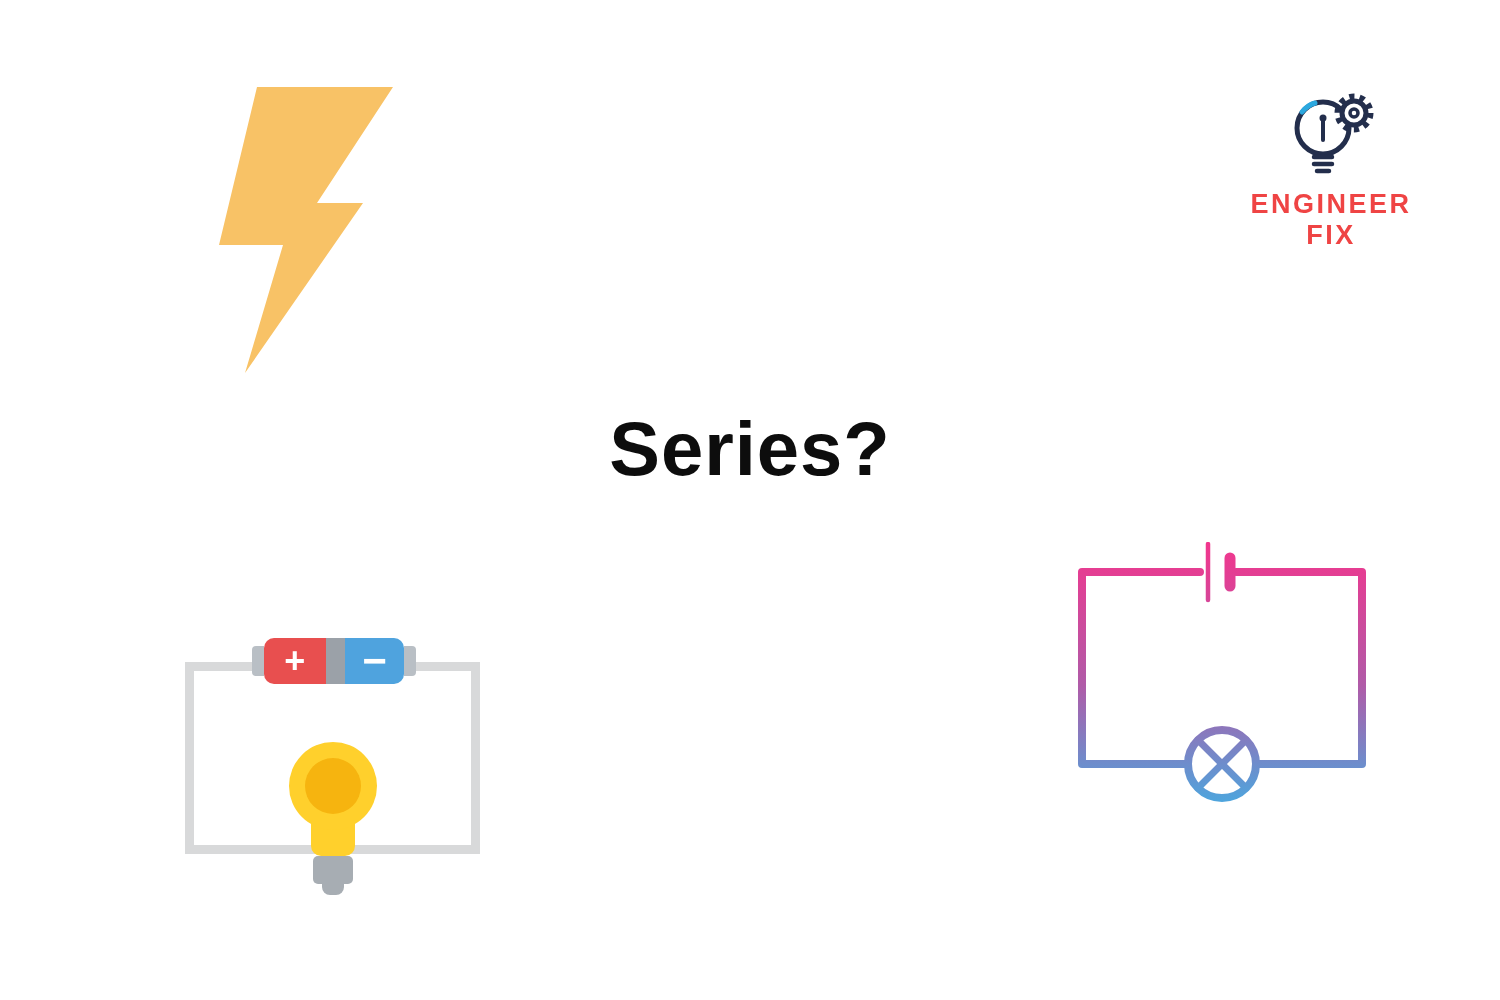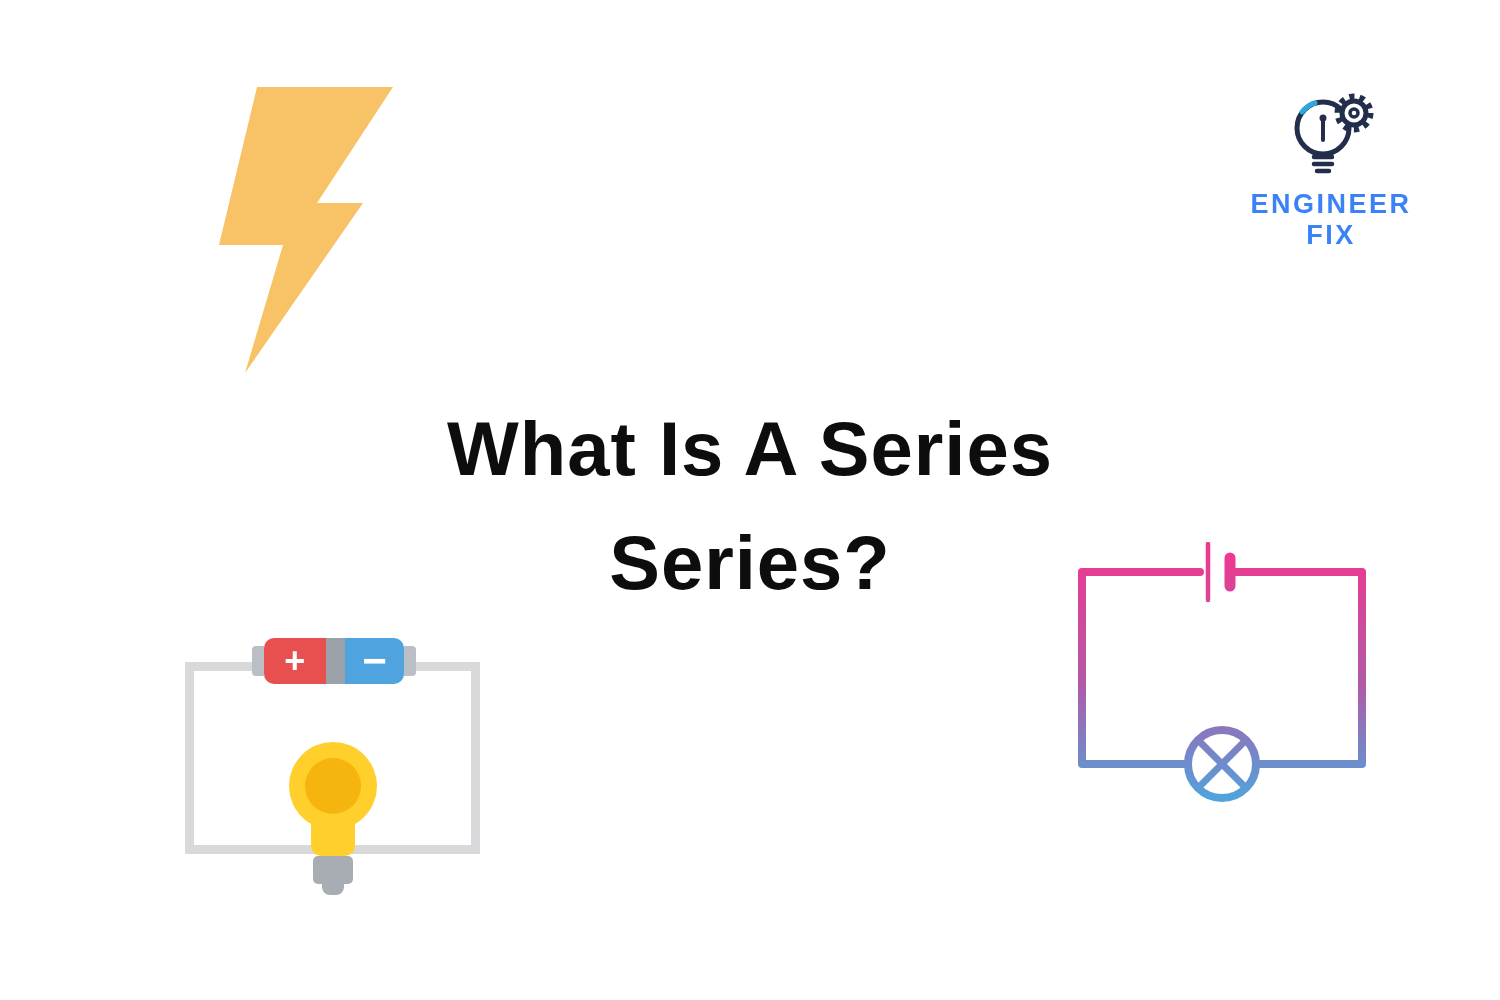--- a/index.html
+++ b/index.html
@@ -12,21 +12,21 @@
     font-family: "Liberation Sans", sans-serif;
   }
 
   
   .lightning { position: absolute; left: 205px; top: 85px; width: 190px; height: 290px; }
 
   
   .logo { position: absolute; left: 1235px; top: 84px; width: 192px;
           display: flex; flex-direction: column; align-items: center; }
   .logo-icon { width: 100px; height: 105px; }
-  .logo-text { margin-top: 0px; text-align: center; color: #3b82f6;
+  .logo-text { margin-top: 0px; text-align: center; color: #ef4444;
                font-weight: bold; letter-spacing: 2.5px; font-size: 27px; line-height: 31px; }
   .logo-text span { display: block; }
 
   
   .title { position: absolute; left: 0; right: 0; top: 392px; margin: 0;
            text-align: center; color: #0d0d0d; font-size: 76px; font-weight: bold;
            letter-spacing: 1px; line-height: 114px; }
   .title .line { display: block; }
 
   
@@ -80,21 +80,20 @@
       <path d="M 42 36 V 56" fill="none" stroke="#232e4c" stroke-width="4" stroke-linecap="round"></path>
       <path d="M 33 73 H 51 M 33 80 H 51 M 36 87 H 48" fill="none" stroke="#232e4c" stroke-width="4.5" stroke-linecap="round"></path>
     </svg>
     <div class="logo-text">
       <span>ENGINEER</span>
       <span>FIX</span>
     </div>
   </div>
 
   <h1 class="title">
-    <span class="line">What Is A Series</span>
     <span class="line">Series?</span>
   </h1>
 
   <div class="left-circuit">
     <div class="wire-rect"></div>
 
     <div class="battery">
       <div class="cap cap-left"></div>
       <div class="battery-body">
         <div class="seg seg-red">

